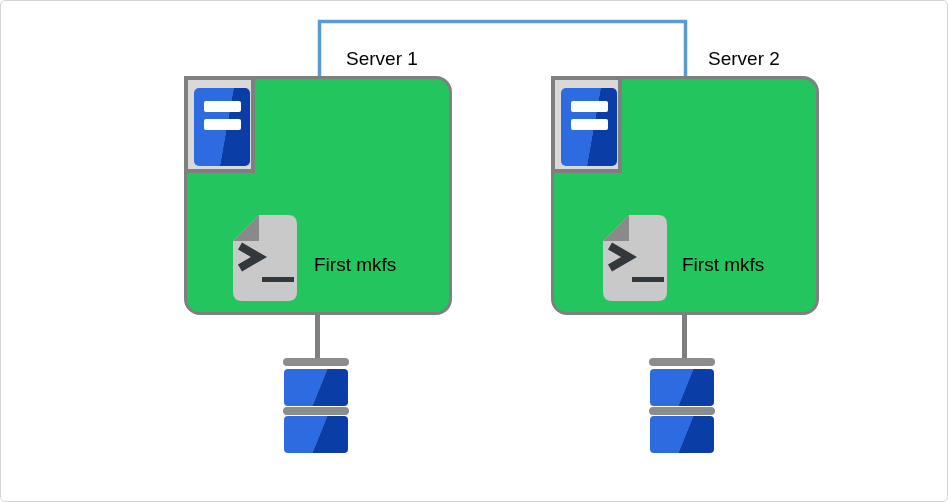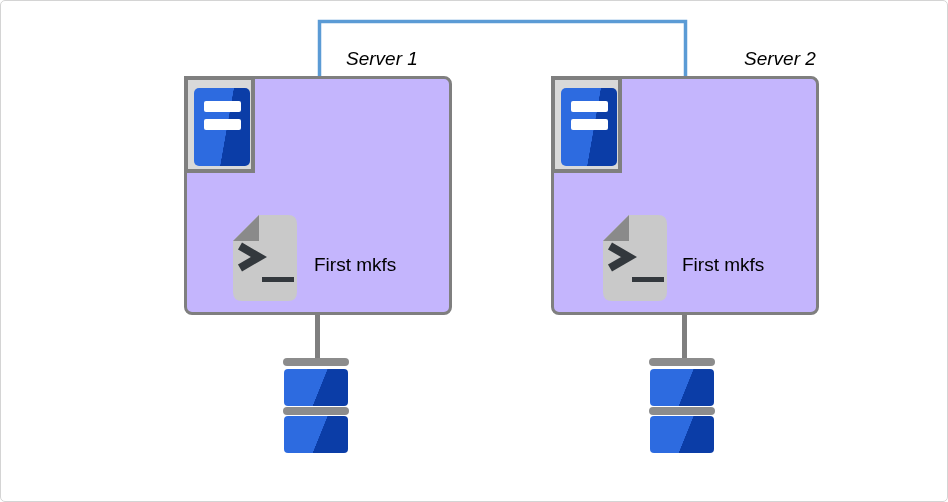--- a/index.html
+++ b/index.html
@@ -20,45 +20,45 @@
   body{font-family:"Liberation Sans",sans-serif;}
   .canvas{
     position:relative;width:948px;height:502px;background:#ffffff;
     border:1px solid var(--page-border);border-radius:5px;overflow:hidden;
   }
   .overlay{position:absolute;left:0;top:0;width:948px;height:502px;pointer-events:none;}
   .diagram-label{
     position:absolute;color:var(--label-black);font-size:19px;line-height:22px;white-space:nowrap;
   }
   .server-box{
-    position:absolute;top:75px;width:268px;height:239px;background:#c4b5fd;
-    border:3px solid var(--outline-gray);border-radius:8px;
+    position:absolute;top:75px;width:268px;height:239px;background:#22c55e;
+    border:3px solid var(--outline-gray);border-radius:16px;
   }
   .box1{left:183px;}
   .box2{left:550px;}
   .server-icon-frame{
     position:absolute;left:-3px;top:-3px;width:71px;height:97px;
     background:var(--icon-bg-gray);border:4px solid var(--outline-gray);
   }
   .server-tower{
     position:absolute;left:6px;top:8px;width:56px;height:78px;border-radius:5px;
     background:linear-gradient(100deg,var(--server-blue-light) 57%,var(--server-blue-dark) 57.5%);
   }
   .tower-slot{
     position:absolute;left:10px;width:37px;height:11px;background:#ffffff;border-radius:2px;
   }
   .slot1{top:13px;}
   .slot2{top:31px;}
   .script-icon{position:absolute;left:46px;top:136px;width:64px;height:86px;}
   .box2 .script-icon{left:49px;}
   .script-label{left:127px;top:175px;}
   .box2 .script-label{left:128px;}
-  .server-label{top:47px;font-style:italic;}
+  .server-label{top:47px;}
   .server1-label{left:345px;}
-  .server2-label{left:707px;margin-left:36px;}
+  .server2-label{left:707px;}
   .disk-connector{
     position:absolute;top:311px;width:5px;height:48px;background:var(--outline-gray);
   }
   .conn1{left:314px;}
   .conn2{left:681px;}
   .disk{position:absolute;top:357px;width:66px;height:95px;}
   .disk1{left:282px;}
   .disk2{left:648px;}
   .disk-bar{
     position:absolute;left:0;width:66px;height:8px;border-radius:4px;background:var(--disk-bar-gray);

